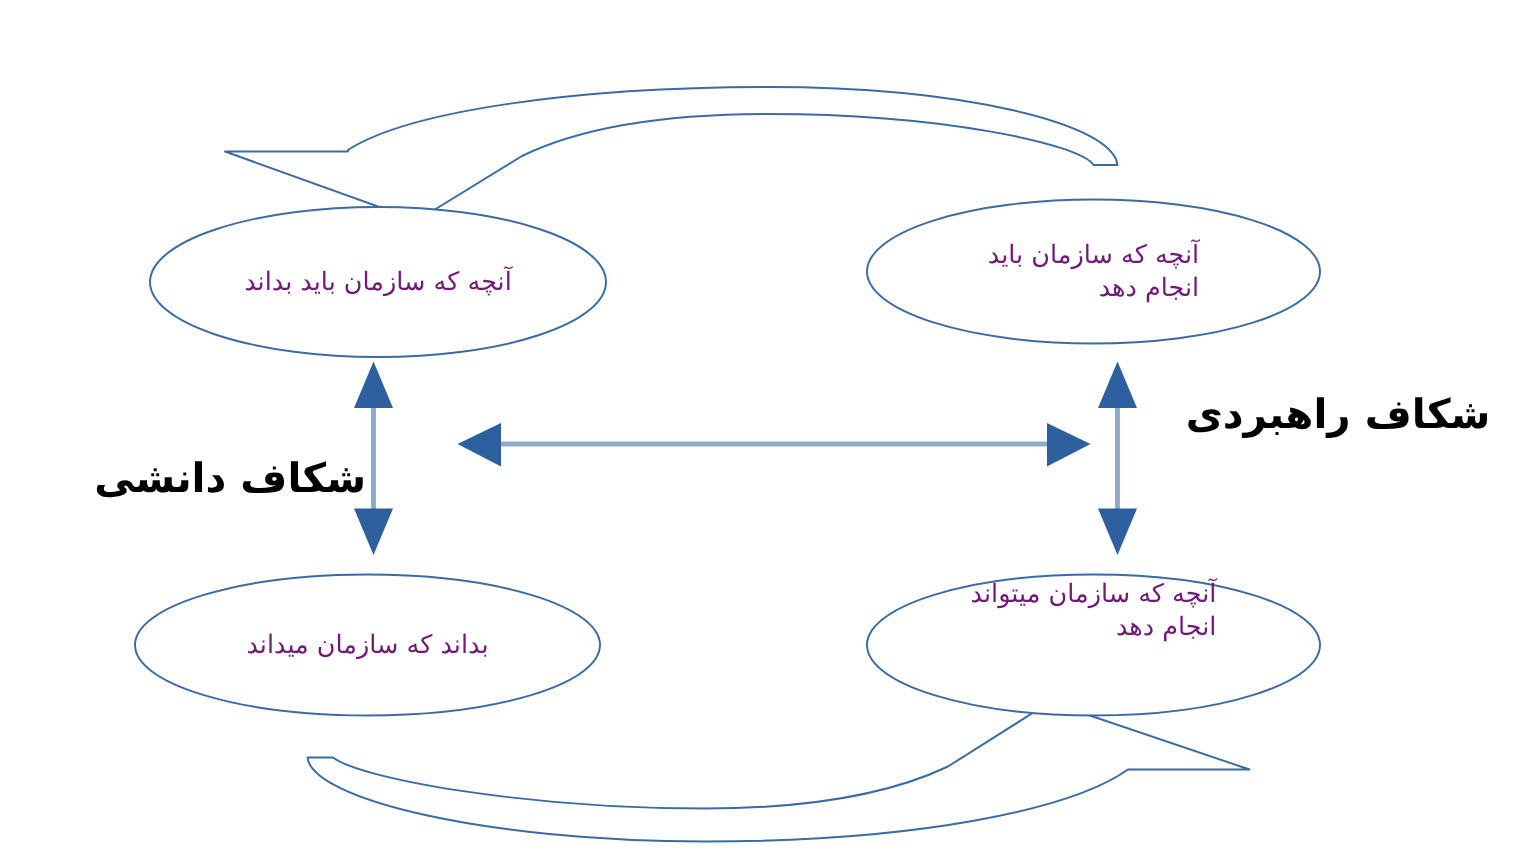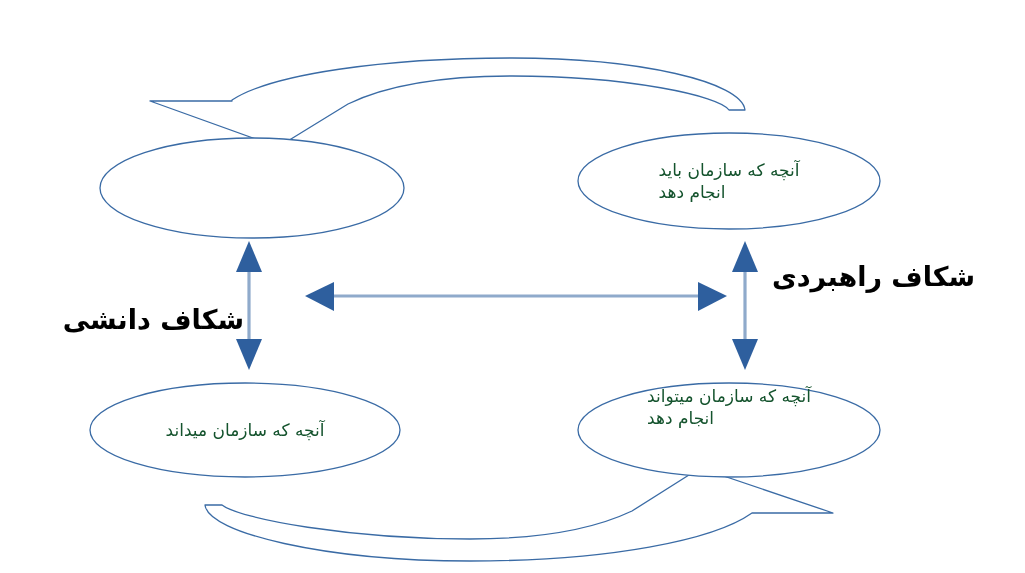--- a/index.html
+++ b/index.html
@@ -25,24 +25,24 @@
     inset: 0;
     width: 1025px;
     height: 573px;
     display: block;
   }
   .node-label {
     position: absolute;
     display: flex;
     align-items: center;
     justify-content: center;
-    text-align: left;
+    text-align: right;
     direction: rtl;
     unicode-bidi: isolate;
-    color: #14532d;
+    color: #701a75;
     font-family: "DejaVu Sans", "Liberation Sans", sans-serif;
     font-size: 17px;
     line-height: 1.32;
     pointer-events: none;
     white-space: pre-line;
   }
   .gap-label {
     position: absolute;
     direction: rtl;
     unicode-bidi: isolate;
@@ -57,21 +57,21 @@
     left: 22px;
     top: 278px;
     width: 222px;
     text-align: right;
     margin-top: 27px;
   }
   #gap-label-strategic {
     left: 772px;
     top: 262px;
     width: 240px;
-    text-align: left;
+    text-align: center;
   }
 </style>
 </head>
 <body>
 
 <div id="diagram-root">
 
   <svg id="diagram-svg" viewBox="0 0 1025 573" xmlns="http://www.w3.org/2000/svg">
 
     <g>
@@ -124,25 +124,26 @@
       <polygon points="745,370 732,339 758,339" fill="#2e5f9e"></polygon>
     </g>
 
     <g>
       <line x1="328" y1="296" x2="702" y2="296" stroke="#8faacb" stroke-width="3.2"></line>
       <polygon points="305,296 334,282 334,311" fill="#2e5f9e"></polygon>
       <polygon points="727,296 698,282 698,311" fill="#2e5f9e"></polygon>
     </g>
   </svg>
 
+  <div class="node-label" id="node-text-should-know" style="left:112px; top:163px; width:280px; height:50px;">آنچه که سازمان باید بداند</div>
 
   <div class="node-label" id="node-text-should-do" style="left:594px; top:151px; width:270px; height:60px;">آنچه که سازمان باید
 انجام دهد</div>
 
-  <div class="node-label" id="node-text-knows" style="left:105px; top:405px; width:280px; height:50px;">آنچه که سازمان میداند</div>
+  <div class="node-label" id="node-text-knows" style="left:105px; top:405px; width:280px; height:50px;">بداند که سازمان میداند</div>
 
   <div class="node-label" id="node-text-can-do" style="left:594px; top:377px; width:270px; height:60px;">آنچه که سازمان میتواند
 انجام دهد</div>
 
   <div class="gap-label" id="gap-label-knowledge">شکاف دانشی</div>
 
   <div class="gap-label" id="gap-label-strategic">شکاف راهبردی</div>
 
 </div>
 

